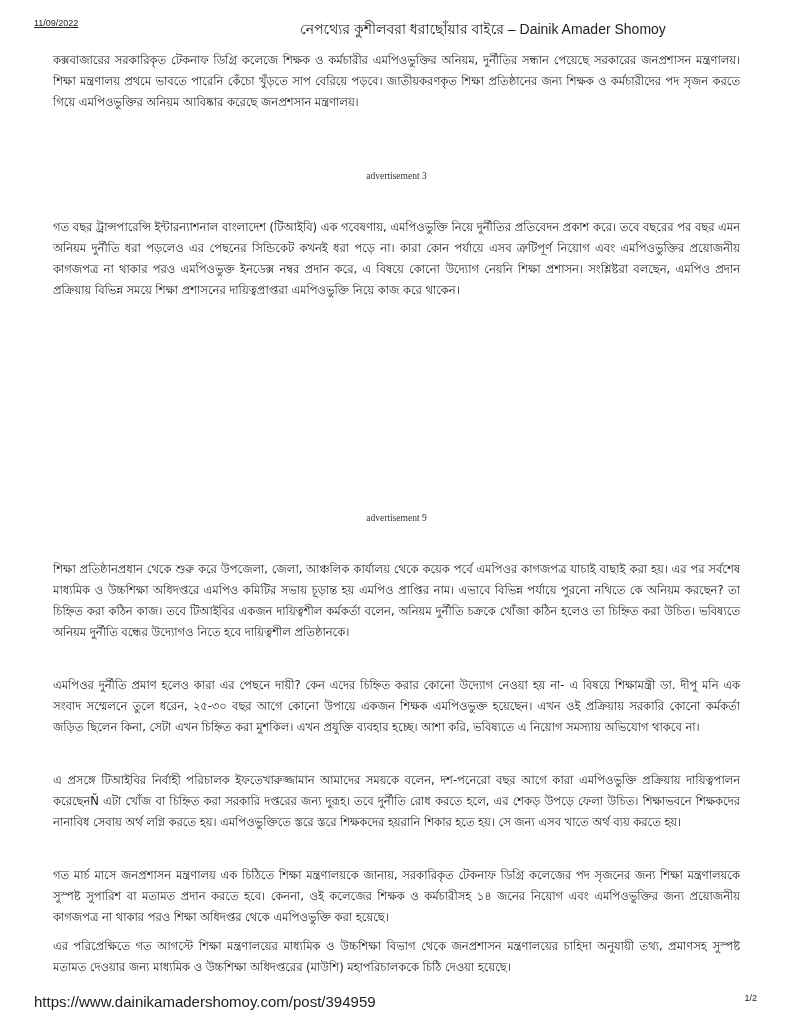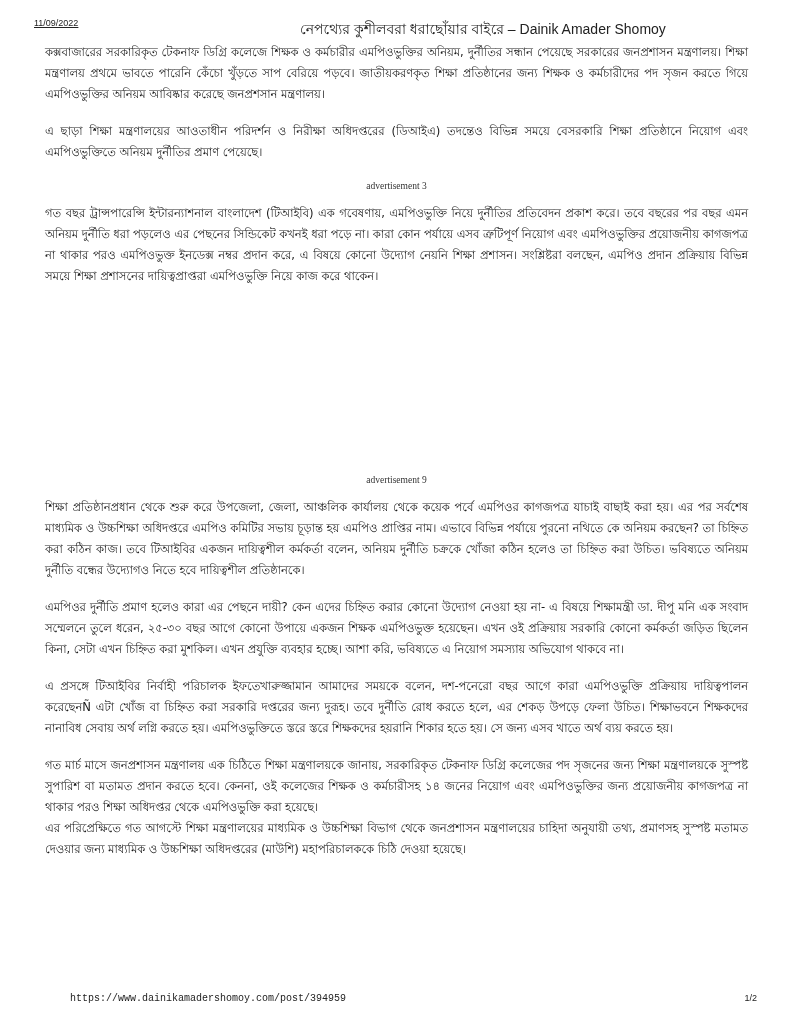--- a/index.html
+++ b/index.html
@@ -14,51 +14,50 @@
   }
   .hdr-title {
     position: absolute; left: 300px; top: 18px; width: 300px;
     font-family: "Liberation Sans", sans-serif; font-size: 14px; color: #222;
     white-space: nowrap;
   }
   .content {
     position: absolute; left: 45px; top: 42px; width: 703px;
   }
   .para {
-    margin: 0;
+    margin: 8px;
     font-size: 11.6px; line-height: 21px;
     text-align: justify;
     letter-spacing: -0.1px;
   }
   .gap { height: 16px; }
   .ad-label {
     text-align: center;
     font-family: "Liberation Serif", serif; font-size: 9.5px; color: #333;
-    margin: 0;
+    margin: 16px;
   }
   .ad-space { height: 188px; }
   .ftr-url {
     position: absolute; left: 34px; top: 993px;
-    font-family: Liberation Mono, monospace; font-size: 10px; color: #222; margin-left: 36px;
+    font-family: Liberation Sans, sans-serif; font-size: 15px; color: #222;
   }
   .ftr-page {
     position: absolute; right: 34px; top: 993px;
     font-family: "Liberation Sans", sans-serif; font-size: 9px; color: #222; margin-left: 47px;
   }
 </style>
 </head>
 <body>
 
 <div class="hdr-date">11/09/2022</div>
 <div class="hdr-title">নেপথ্যের কুশীলবরা ধরাছোঁয়ার বাইরে – Dainik Amader Shomoy</div>
 
 <div class="content">
   <p class="para">কক্সবাজারের সরকারিকৃত টেকনাফ ডিগ্রি কলেজে শিক্ষক ও কর্মচারীর এমপিওভুক্তির অনিয়ম, দুর্নীতির সন্ধান পেয়েছে সরকারের জনপ্রশাসন মন্ত্রণালয়। শিক্ষা মন্ত্রণালয় প্রথমে ভাবতে পারেনি কেঁচো খুঁড়তে সাপ বেরিয়ে পড়বে। জাতীয়করণকৃত শিক্ষা প্রতিষ্ঠানের জন্য শিক্ষক ও কর্মচারীদের পদ সৃজন করতে গিয়ে এমপিওভুক্তির অনিয়ম আবিষ্কার করেছে জনপ্রশসান মন্ত্রণালয়।</p>
   <div class="gap"></div>
-  <p class="para">এ ছাড়া শিক্ষা মন্ত্রণালয়ের আওতাধীন পরিদর্শন ও নিরীক্ষা অধিদপ্তরের (ডিআইএ) তদন্তেও বিভিন্ন সময়ে বেসরকারি শিক্ষা প্রতিষ্ঠানে নিয়োগ এবং এমপিওভুক্তিতে অনিয়ম দুর্নীতির প্রমাণ পেয়েছে।</p>
   <div style="height:18px"></div>
   <p class="ad-label">advertisement 3</p>
   <div style="height:12px"></div>
   <p class="para">গত বছর ট্রান্সপারেন্সি ইন্টারন্যাশনাল বাংলাদেশ (টিআইবি) এক গবেষণায়, এমপিওভুক্তি নিয়ে দুর্নীতির প্রতিবেদন প্রকাশ করে। তবে বছরের পর বছর এমন অনিয়ম দুর্নীতি ধরা পড়লেও এর পেছনের সিন্ডিকেট কখনই ধরা পড়ে না। কারা কোন পর্যায়ে এসব ত্রুটিপূর্ণ নিয়োগ এবং এমপিওভুক্তির প্রয়োজনীয় কাগজপত্র না থাকার পরও এমপিওভুক্ত ইনডেক্স নম্বর প্রদান করে, এ বিষয়ে কোনো উদ্যোগ নেয়নি শিক্ষা প্রশাসন। সংশ্লিষ্টরা বলছেন, এমপিও প্রদান প্রক্রিয়ায় বিভিন্ন সময়ে শিক্ষা প্রশাসনের দায়িত্বপ্রাপ্তরা এমপিওভুক্তি নিয়ে কাজ করে থাকেন।</p>
   <div class="ad-space"></div>
   <p class="ad-label">advertisement 9</p>
   <div style="height:12px"></div>
   <p class="para">শিক্ষা প্রতিষ্ঠানপ্রধান থেকে শুরু করে উপজেলা, জেলা, আঞ্চলিক কার্যালয় থেকে কয়েক পর্বে এমপিওর কাগজপত্র যাচাই বাছাই করা হয়। এর পর সর্বশেষ মাধ্যমিক ও উচ্চশিক্ষা অধিদপ্তরে এমপিও কমিটির সভায় চূড়ান্ত হয় এমপিও প্রাপ্তির নাম। এভাবে বিভিন্ন পর্যায়ে পুরনো নথিতে কে অনিয়ম করছেন? তা চিহ্নিত করা কঠিন কাজ। তবে টিআইবির একজন দায়িত্বশীল কর্মকর্তা বলেন, অনিয়ম দুর্নীতি চক্রকে খোঁজা কঠিন হলেও তা চিহ্নিত করা উচিত। ভবিষ্যতে অনিয়ম দুর্নীতি বন্ধের উদ্যোগও নিতে হবে দায়িত্বশীল প্রতিষ্ঠানকে।</p>
   <div class="gap"></div>
   <p class="para">এমপিওর দুর্নীতি প্রমাণ হলেও কারা এর পেছনে দায়ী? কেন এদের চিহ্নিত করার কোনো উদ্যোগ নেওয়া হয় না- এ বিষয়ে শিক্ষামন্ত্রী ডা. দীপু মনি এক সংবাদ সম্মেলনে তুলে ধরেন, ২৫-৩০ বছর আগে কোনো উপায়ে একজন শিক্ষক এমপিওভুক্ত হয়েছেন। এখন ওই প্রক্রিয়ায় সরকারি কোনো কর্মকর্তা জড়িত ছিলেন কিনা, সেটা এখন চিহ্নিত করা মুশকিল। এখন প্রযুক্তি ব্যবহার হচ্ছে। আশা করি, ভবিষ্যতে এ নিয়োগ সমস্যায় অভিযোগ থাকবে না।</p>

